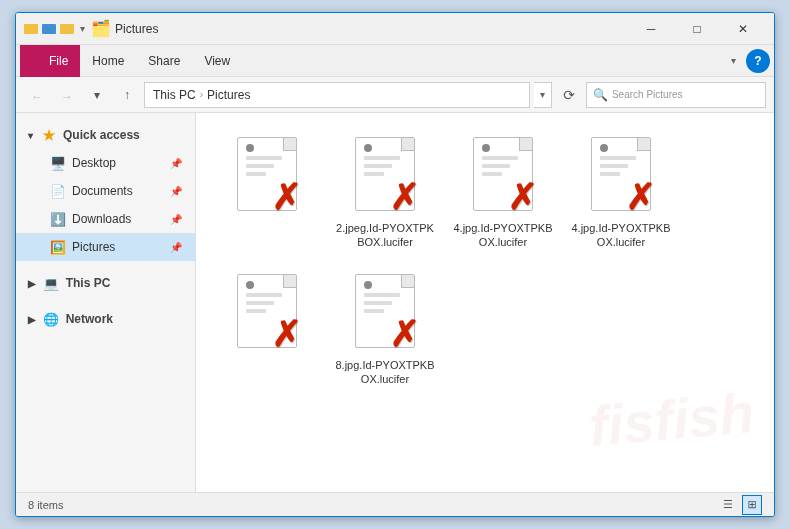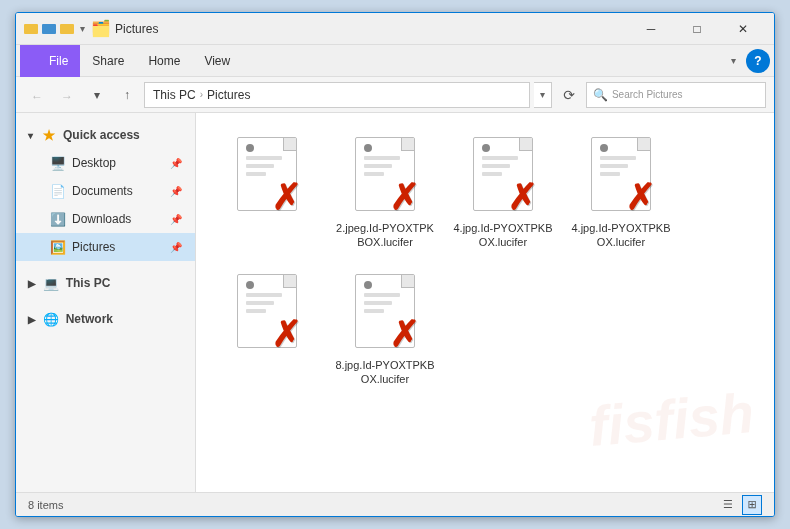--- a/index.html
+++ b/index.html
@@ -87,21 +87,21 @@
     .menu-item {
       padding: 0 12px;
       height: 32px;
       display: flex;
       align-items: center;
       font-size: 12px;
       cursor: pointer;
       color: #333;
     }
     .menu-item.active {
-      background: #8b5cf6;
+      background: #be185d;
       color: white;
       padding-left: 29px;
     }
     .menu-spacer { flex: 1; }
     .menu-right {
       display: flex;
       align-items: center;
       gap: 4px;
     }
     .menu-chevron {
@@ -359,22 +359,22 @@
     <span class="title-bar-text">Pictures</span>
     <div class="window-controls">
       <button class="win-btn">─</button>
       <button class="win-btn">□</button>
       <button class="win-btn close">✕</button>
     </div>
   </div>
 
   <div class="menu-bar">
     <div class="menu-item active">File</div>
+    <div class="menu-item">Home</div>
     <div class="menu-item">Share</div>
-    <div class="menu-item">Home</div>
     <div class="menu-item">View</div>
     <div class="menu-spacer"></div>
     <div class="menu-right">
       <span class="menu-chevron">▾</span>
       <div class="help-btn">?</div>
     </div>
   </div>
 
   <div class="address-bar">
     <div class="nav-btn disabled">←</div>

